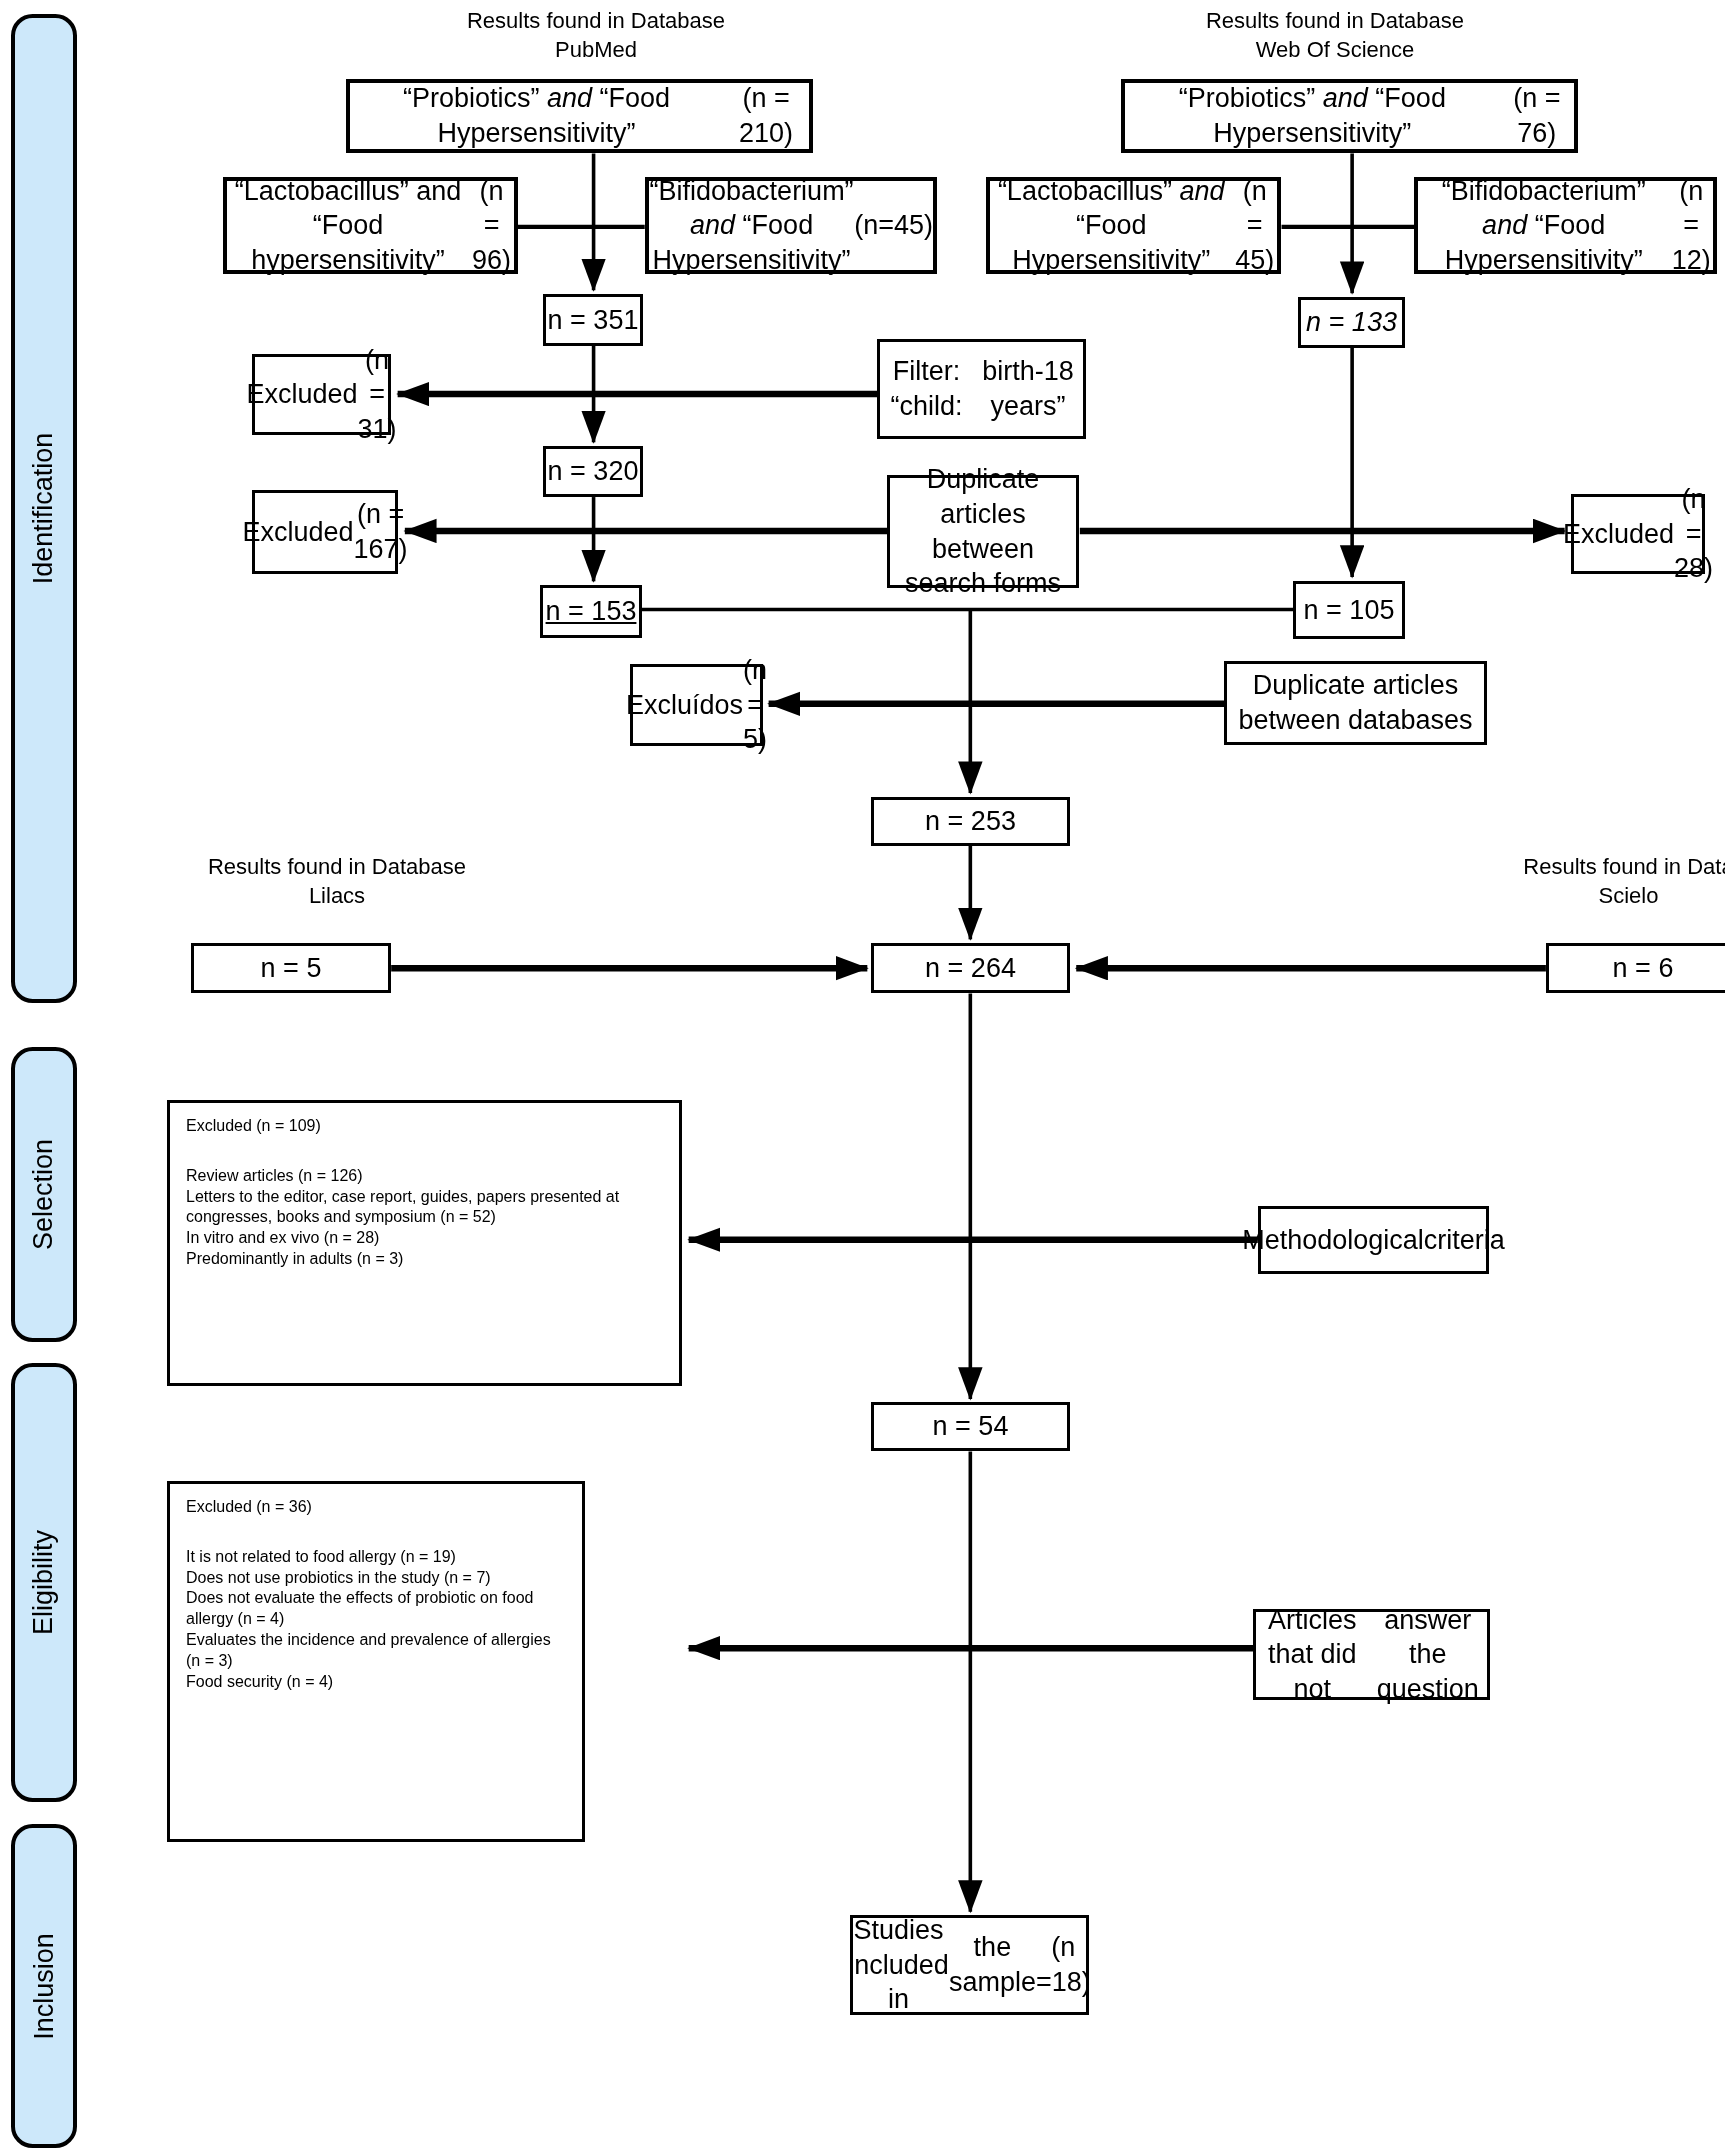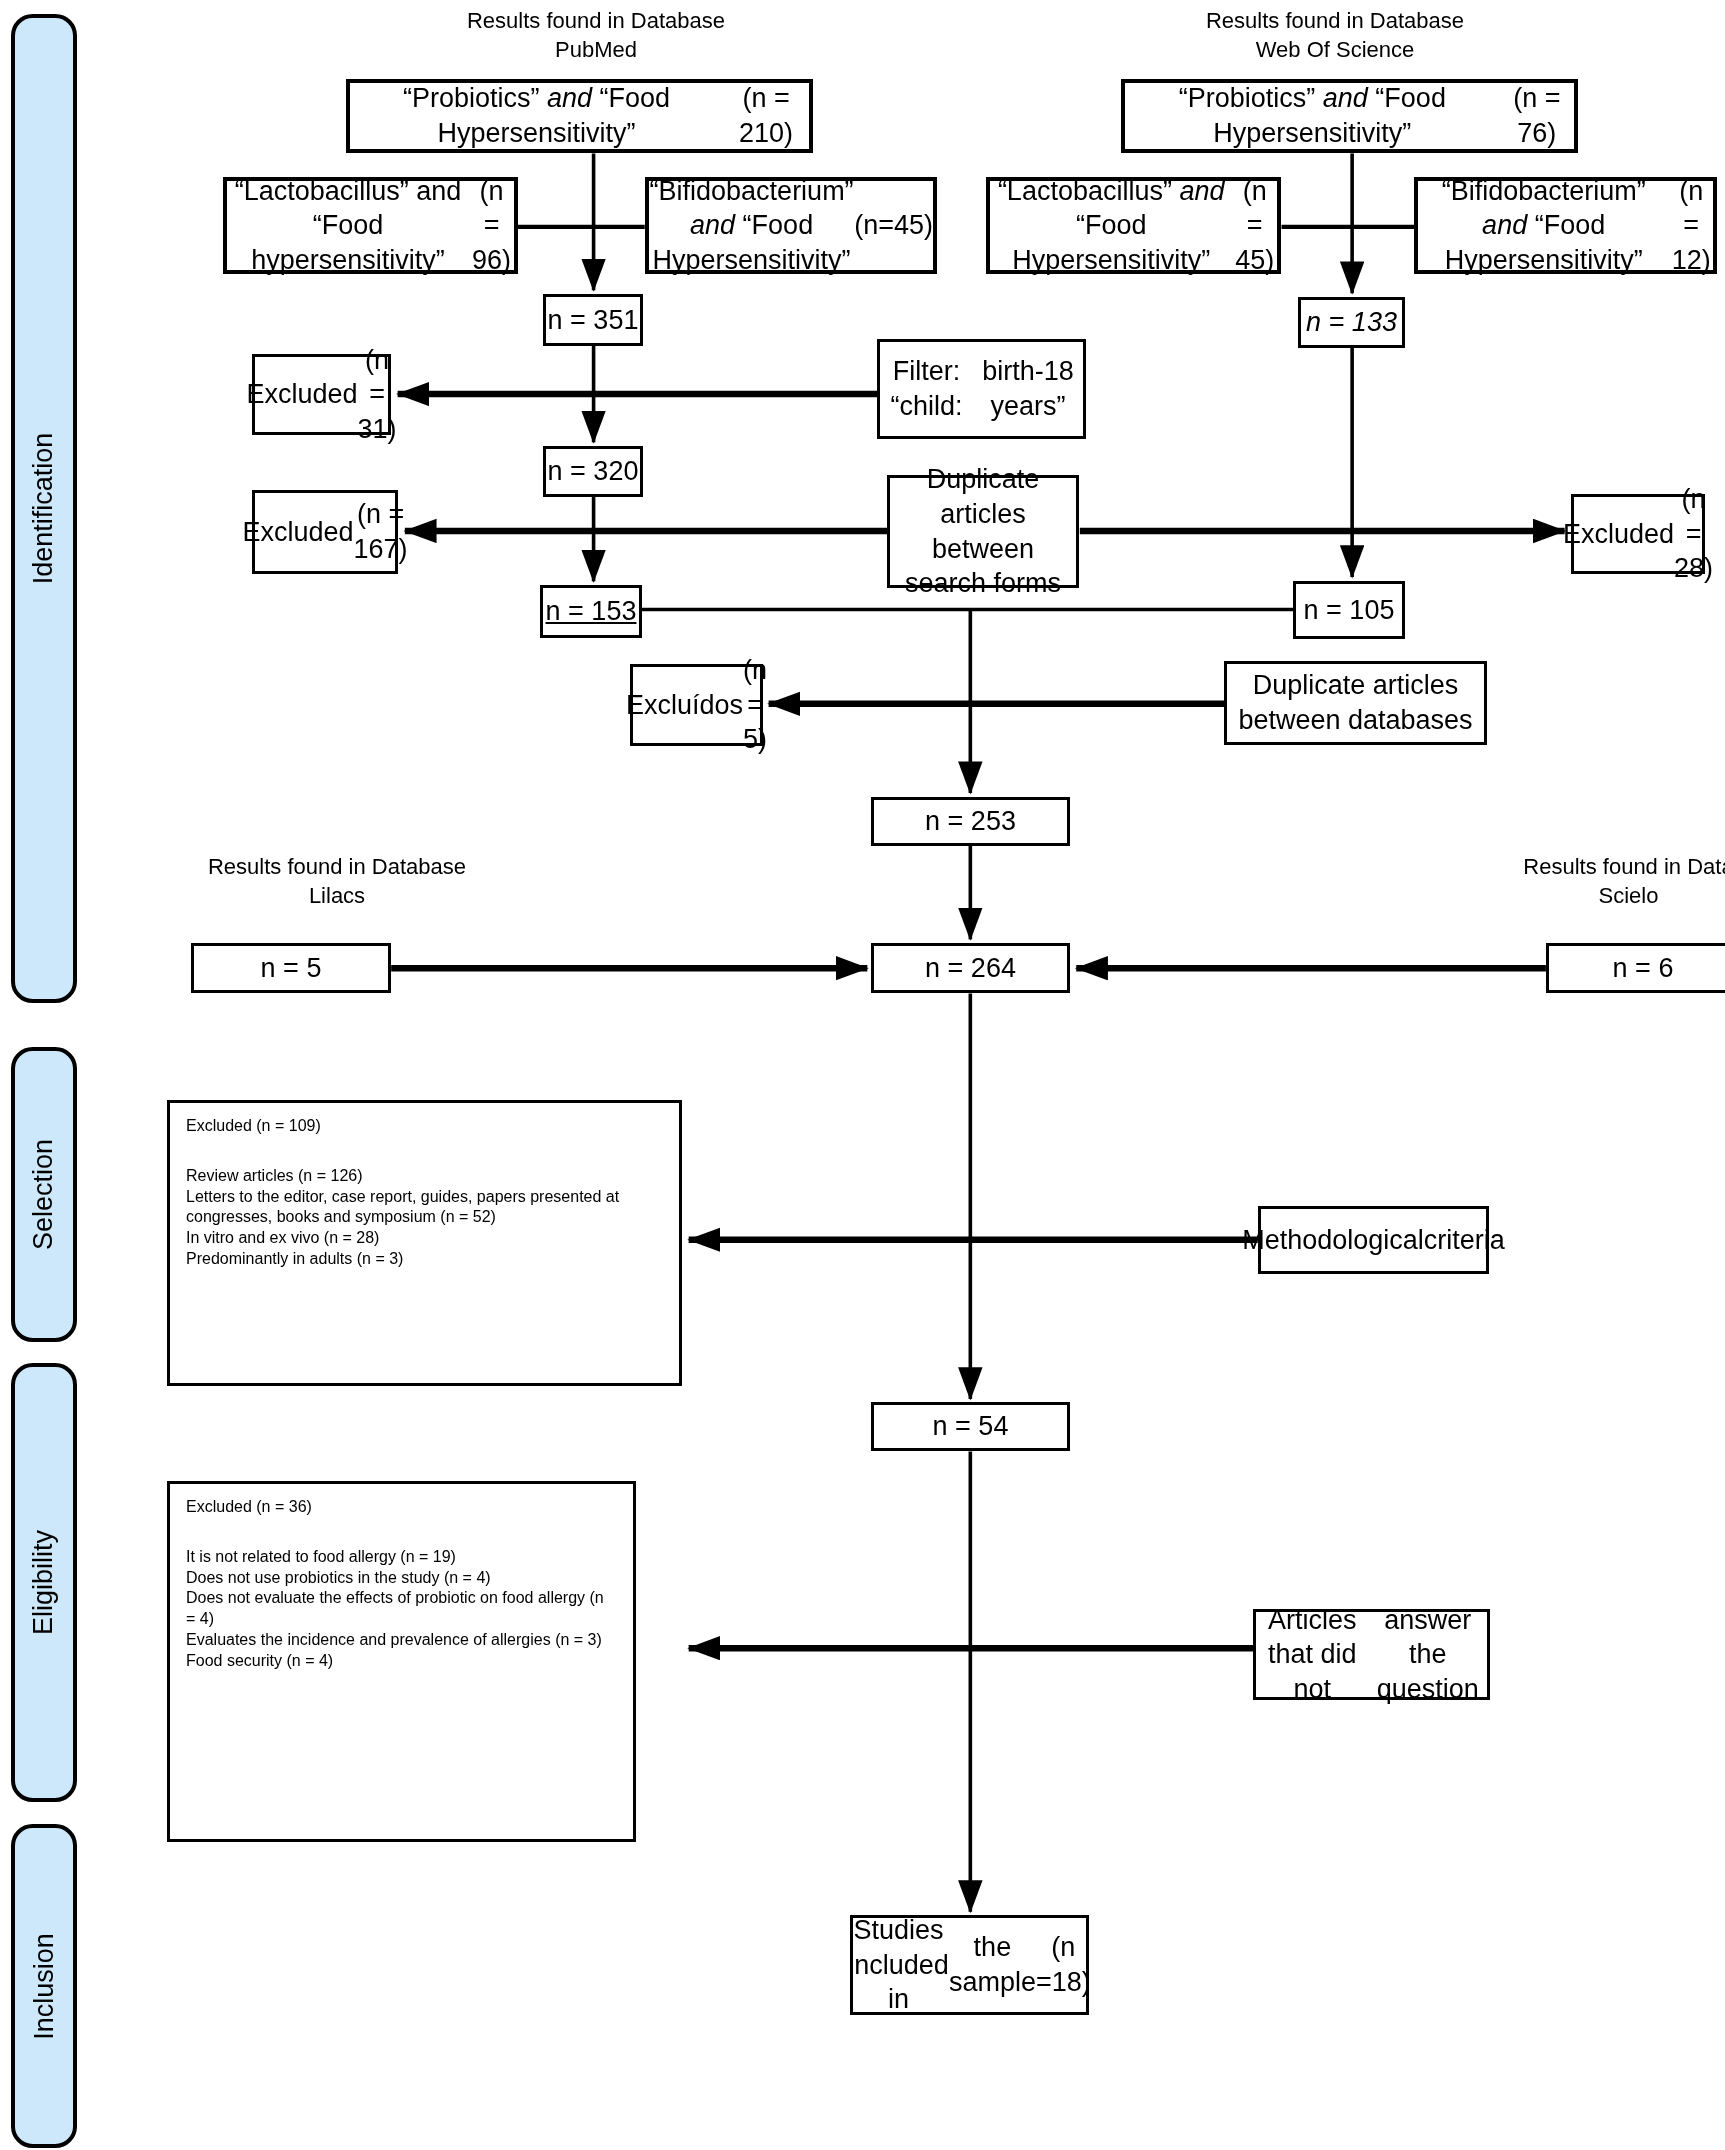--- a/index.html
+++ b/index.html
@@ -197,25 +197,25 @@
     <div>Predominantly in adults (n = 3)</div>
   </div>
   <div class="node" style="left:1258px;top:1206px;width:231px;height:68px;">
     <div>Methodological</div>
     <div>criteria</div>
   </div>
   <div class="node" style="left:871px;top:1402px;width:199px;height:49px;">
     <div>n = 54</div>
   </div>
 
-  <div class="bigbox" style="left:167px;top:1481px;width:469px;height:361px;">
+  <div class="bigbox" style="left:167px;top:1481px;width:418px;height:361px;">
     <div>Excluded (n = 36)</div>
     <div class="gap"></div>
     <div>It is not related to food allergy (n = 19)</div>
-    <div>Does not use probiotics in the study (n = 4)</div>
+    <div>Does not use probiotics in the study (n = 7)</div>
     <div>Does not evaluate the effects of probiotic on food allergy (n = 4)</div>
     <div>Evaluates the incidence and prevalence of allergies (n = 3)</div>
     <div>Food security (n = 4)</div>
   </div>
   <div class="node" style="left:1253px;top:1609px;width:237px;height:91px;">
     <div>Articles that did not</div>
     <div>answer the question</div>
   </div>
 
   <div class="node" style="left:850px;top:1915px;width:239px;height:100px;">

